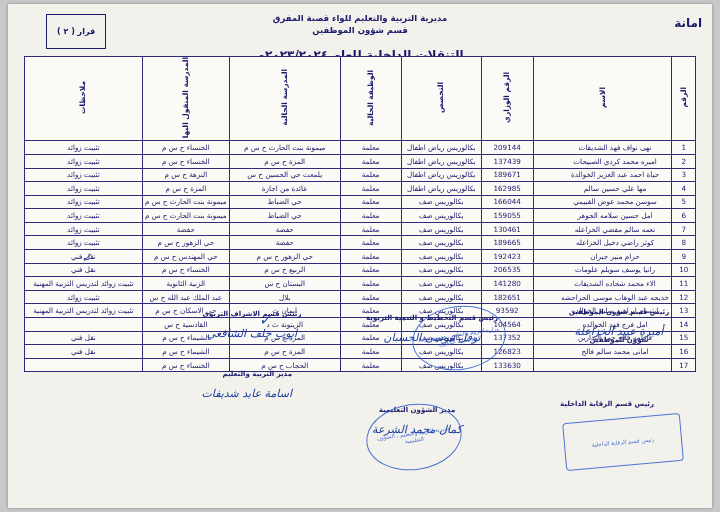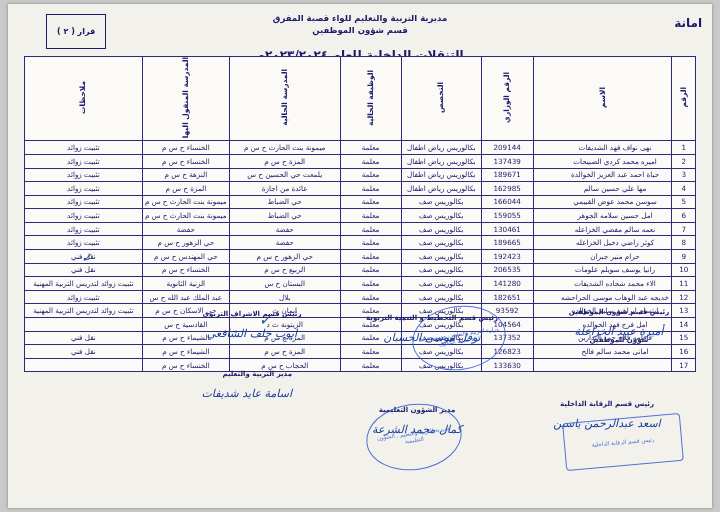--- a/index.html
+++ b/index.html
@@ -328,21 +328,20 @@
       <div class="sigtext">نوفل موسى الحسبان</div>
     </div>
 
     <div class="sig" style="right:380px;top:10px;width:160px;">
       <div class="title">رئيس قسم الاشراف التربوي</div>
       <div class="sigtext">ايوب خلف الشافعي</div>
     </div>
 
     <div class="sig" style="right:20px;top:100px;width:170px;">
       <div class="title">رئيس قسم الرقابة الداخلية</div>
-      <div class="sigtext">اسعد عبدالرحمن ياسين</div>
     </div>
 
     <div class="sig" style="right:210px;top:106px;width:170px;">
       <div class="title">مدير الشؤون التعليمية</div>
       <div class="sigtext">كمال محمد الشرعة</div>
     </div>
 
     <div class="sig" style="right:420px;top:70px;width:170px;text-align:right;">
       <div class="title">مدير التربية والتعليم</div>
       <div class="sigtext">اسامة عايد شديفات</div>

